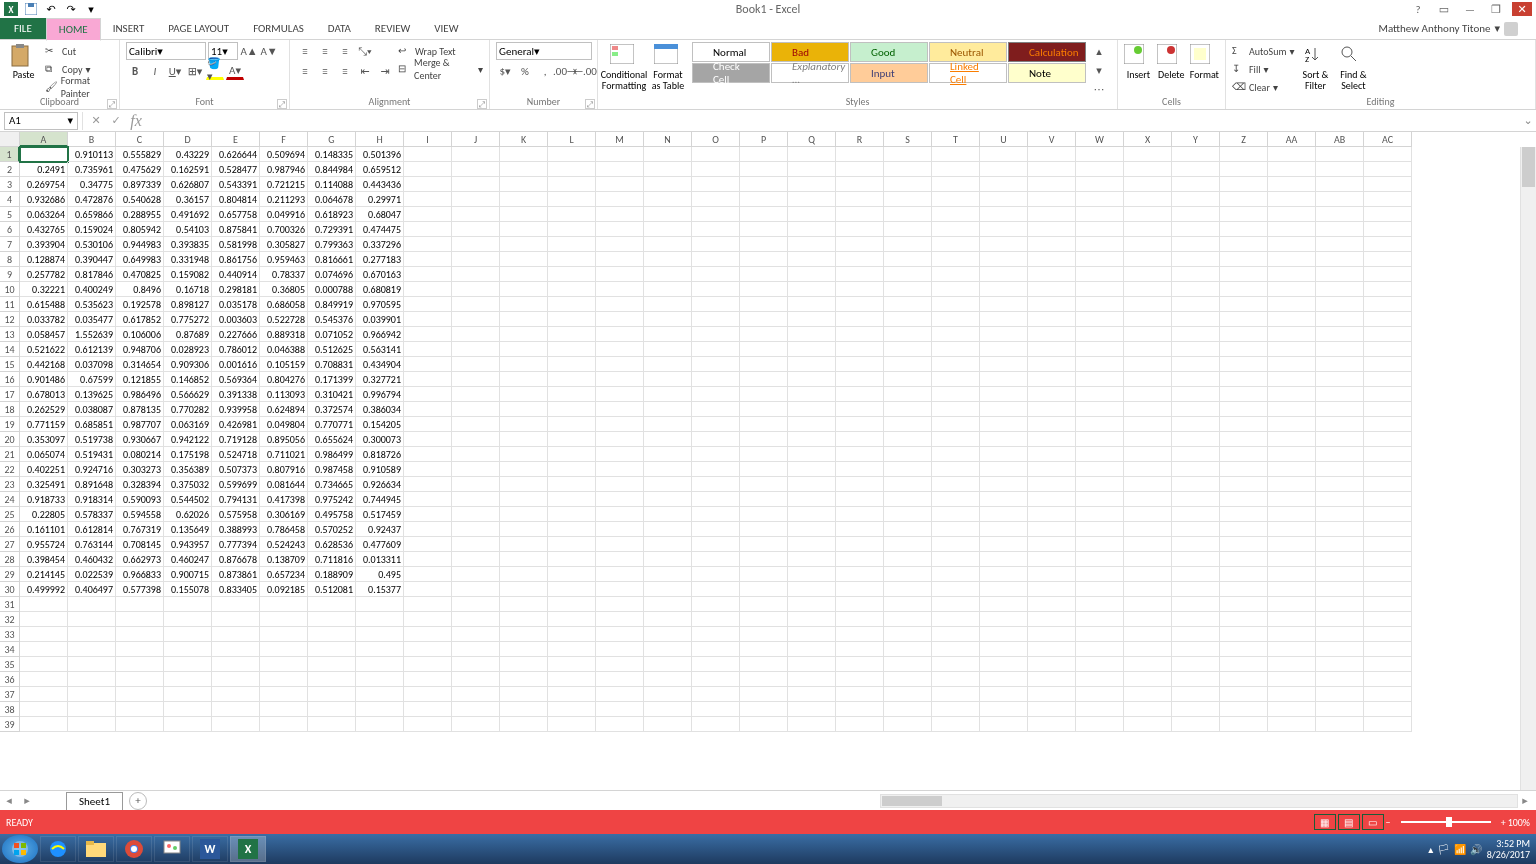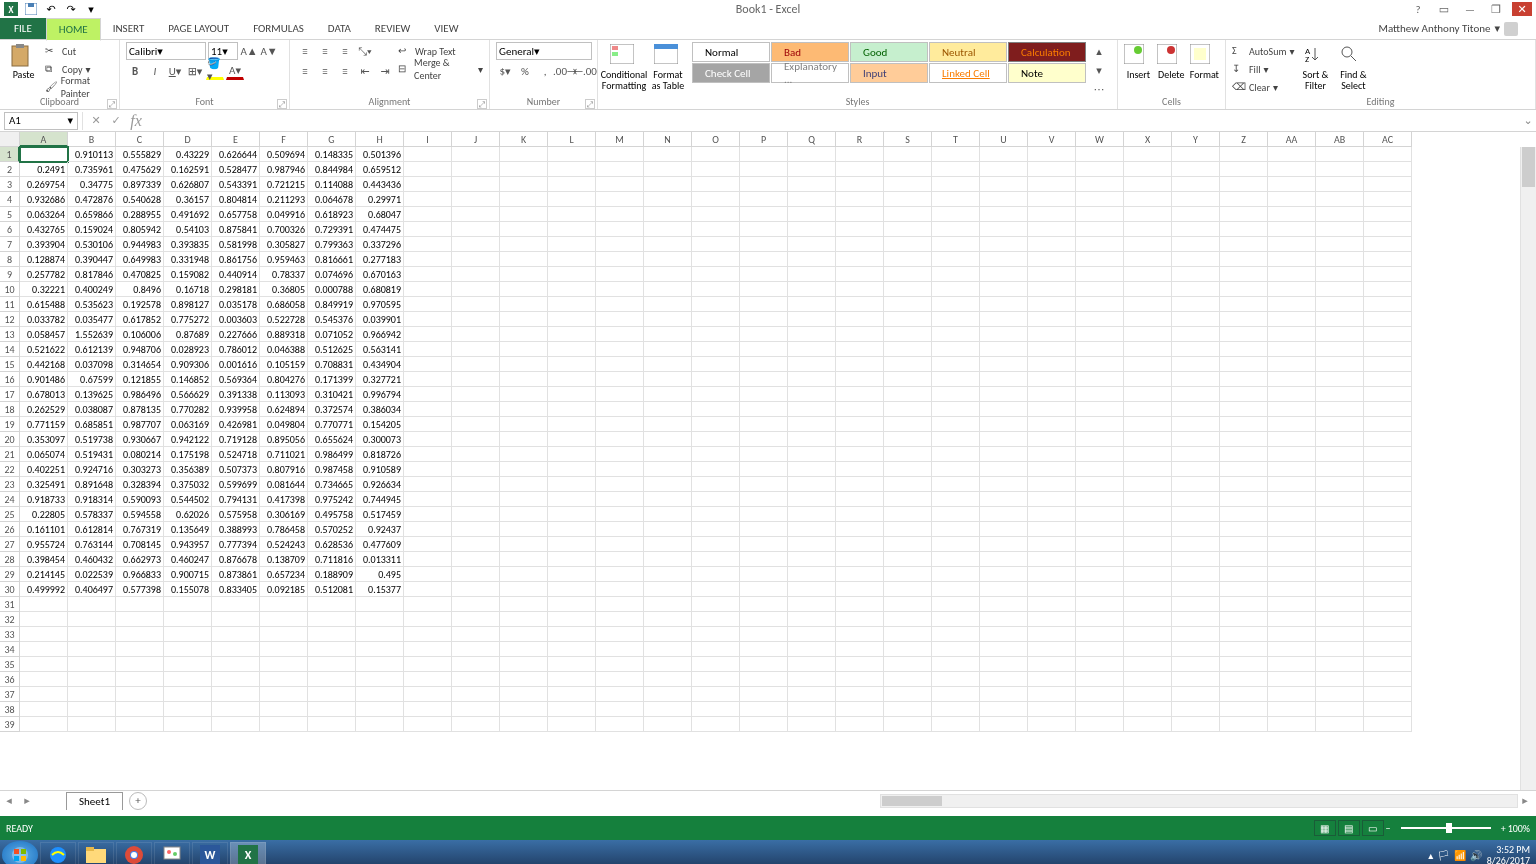--- a/index.html
+++ b/index.html
@@ -11,42 +11,42 @@
 .qat .ic { width: 14px; height: 14px; display: flex; align-items: center; justify-content: center; }
 .title-center { position: absolute; left: 50%; transform: translateX(-50%); font-size: 12px; color: #666; }
 .title-right { position: absolute; right: 4px; display: flex; gap: 6px; align-items: center; }
 .winbtn { width: 20px; height: 14px; display: flex; align-items: center; justify-content: center; color: #666; }
 .winbtn.x { color: #fff; background: #c84031; }
 
 
 .ribbon-tabs { height: 22px; display: flex; align-items: center; border-bottom: 1px solid #d4d4d4; position: relative; }
 .ribbon-tab { padding: 4px 12px; font-size: 11px; color: #444; cursor: pointer; }
 .ribbon-tab.file { background: #217346; color: #fff; padding: 4px 14px; }
-.ribbon-tab.active { color: #217346; border: 1px solid #d4d4d4; border-bottom: 1px solid #fff; background: #bef264; margin-bottom: -1px; }
+.ribbon-tab.active { color: #217346; border: 1px solid #d4d4d4; border-bottom: 1px solid #fff; background: #f9a8d4; margin-bottom: -1px; }
 .user-label { position: absolute; right: 18px; font-size: 11px; color: #444; display: flex; align-items: center; gap: 4px; }
 .avatar { width: 14px; height: 14px; background: #d0d0d0; border-radius: 2px; display: inline-block; }
 
 
 .ribbon { height: 70px; background: #fff; border-bottom: 1px solid #d4d4d4; display: flex; }
 .group { border-right: 1px solid #e1e1e1; padding: 2px 6px; display: flex; flex-direction: column; position: relative; }
 .group-label { position: absolute; bottom: 1px; left: 0; right: 0; text-align: center; font-size: 10px; color: #777; }
 .group-dialog { position: absolute; bottom: 0; right: 2px; width: 10px; height: 10px; font-size: 8px; color: #888; border: 1px solid #ccc; line-height: 8px; text-align: center; }
 .group-body { flex: 1; display: flex; align-items: flex-start; gap: 4px; }
 .vbig { display: flex; flex-direction: column; align-items: center; gap: 1px; width: 40px; padding-top: 2px; }
 .vbig .ic { width: 28px; height: 24px; }
 .vbig .lbl { font-size: 10px; text-align: center; line-height: 11px; }
 .mini-row { display: flex; align-items: center; gap: 3px; height: 18px; font-size: 10px; color: #444; }
 .mini-row .ic { width: 14px; height: 14px; }
 .stack { display: flex; flex-direction: column; }
 .dd { border: 1px solid #c0c0c0; background: #fff; font-size: 11px; padding: 0 2px; height: 18px; display: flex; align-items: center; }
 .fontname { width: 80px; }
 .fontsize { width: 30px; }
 .btnrow { display: flex; gap: 2px; }
 .sq { width: 18px; height: 18px; display: flex; align-items: center; justify-content: center; color: #555; border: 1px solid transparent; }
-.style-box { border: 1px solid #c0c0c0; width: 78px; height: 20px; font-size: 11px; padding: 2px 12px; display: flex; align-items: center; }
+.style-box { border: 1px solid #c0c0c0; width: 78px; height: 20px; font-size: 11px; padding: 2px 20px; display: flex; align-items: center; }
 .style-grid { display: flex; flex-direction: column; gap: 1px; }
 .style-row { display: flex; gap: 1px; }
 
 
 .fbar { height: 22px; border-bottom: 1px solid #d4d4d4; display: flex; align-items: center; }
 .namebox { width: 74px; height: 18px; border: 1px solid #c0c0c0; margin: 0 4px; font-size: 11px; padding: 0 4px; display: flex; align-items: center; justify-content: space-between; }
 .fbar-btns { display: flex; gap: 2px; padding: 0 4px; border-left: 1px solid #e1e1e1; }
 .fbar-btns .sq { color: #999; }
 .fx { font-style: italic; font-family: serif; color: #555; font-size: 16px; }
 .formula-input { flex: 1; height: 18px; padding: 0 4px; }
@@ -70,21 +70,21 @@
 
 
 .sheetbar { height: 20px; border-top: 1px solid #d4d4d4; display: flex; align-items: center; background: #fff; position: relative; }
 .nav-arr { width: 18px; text-align: center; color: #888; }
 .sheet-tab { padding: 2px 12px; border: 1px solid #999; border-bottom: none; font-size: 11px; background: #fff; }
 .addsheet { width: 18px; height: 18px; border: 1px solid #bbb; border-radius: 50%; text-align: center; line-height: 16px; margin-left: 6px; color: #555; }
 .hscroll { position: absolute; right: 18px; left: 880px; height: 14px; background: #f0f0f0; border: 1px solid #e1e1e1; }
 .hthumb { position: absolute; left: 1px; top: 1px; bottom: 1px; width: 60px; background: #cdcdcd; }
 
 
-.statusbar { height: 24px; background: #15803d; color: #fff; display: flex; align-items: center; justify-content: space-between; padding: 0 6px; font-size: 10px; margin-top: 6px; }
+.statusbar { height: 24px; background: #ef4444; color: #fff; display: flex; align-items: center; justify-content: space-between; padding: 0 6px; font-size: 10px; }
 .view-btns { display: flex; gap: 2px; align-items: center; }
 .view-btns .vb { width: 22px; height: 16px; border: 1px solid #1a5c38; display: flex; align-items: center; justify-content: center; }
 .zoom-slider { width: 90px; height: 2px; background: #fff; position: relative; margin: 0 8px; }
 .zoom-slider .thumb { position: absolute; left: 50%; top: -4px; width: 6px; height: 10px; background: #fff; }
 
 
 .taskbar { height: 30px; background: linear-gradient(#3a6ea5, #1e3a5f); display: flex; align-items: center; justify-content: space-between; padding: 0 2px; }
 .tb-left { display: flex; gap: 2px; align-items: center; }
 .start { width: 36px; height: 28px; border-radius: 50%; background: radial-gradient(#5fb0e8, #1a6ec0); display: flex; align-items: center; justify-content: center; }
 .tbicon { width: 36px; height: 26px; display: flex; align-items: center; justify-content: center; border: 1px solid rgba(255,255,255,0.1); }
@@ -252,28 +252,28 @@
             <svg width="24" height="20">
               <rect width="24" height="20" fill="#fff" stroke="#888"></rect>
               <rect width="24" height="5" fill="#4a90d9"></rect>
             </svg>
           </span>
           <span class="lbl">Format as Table</span>
         </div>
       <div class="style-grid">
         <div class="style-row">
           <div class="style-box">Normal</div>
-          <div class="style-box" style="background:#fdba74;color:#9c0006">Bad</div>
+          <div class="style-box" style="background:#eab308;color:#9c0006">Bad</div>
           <div class="style-box" style="background:#c6efce;color:#006100">Good</div>
           <div class="style-box" style="background:#ffeb9c;color:#9c5700">Neutral</div>
           <div class="style-box" style="background:#7f1d1d;color:#fa7d00;border-color:#7f7f7f">Calculation</div>
         </div>
         <div class="style-row">
           <div class="style-box" style="background:#a5a5a5;color:#fff">Check Cell</div>
-          <div class="style-box" style="color:#7f7f7f">Explanatory ...</div>
+          <div class="style-box" style="font-style:italic;color:#7f7f7f">Explanatory ...</div>
           <div class="style-box" style="background:#ffcc99;color:#3f3f76">Input</div>
           <div class="style-box" style="color:#fa7d00;text-decoration:underline">Linked Cell</div>
           <div class="style-box" style="background:#ffffcc">Note</div>
         </div>
       </div>
       <div class="stack" style="justify-content:center;gap:1px">
         <div class="sq">▴</div>
         <div class="sq">▾</div>
         <div class="sq">⋯</div>
       </div>

